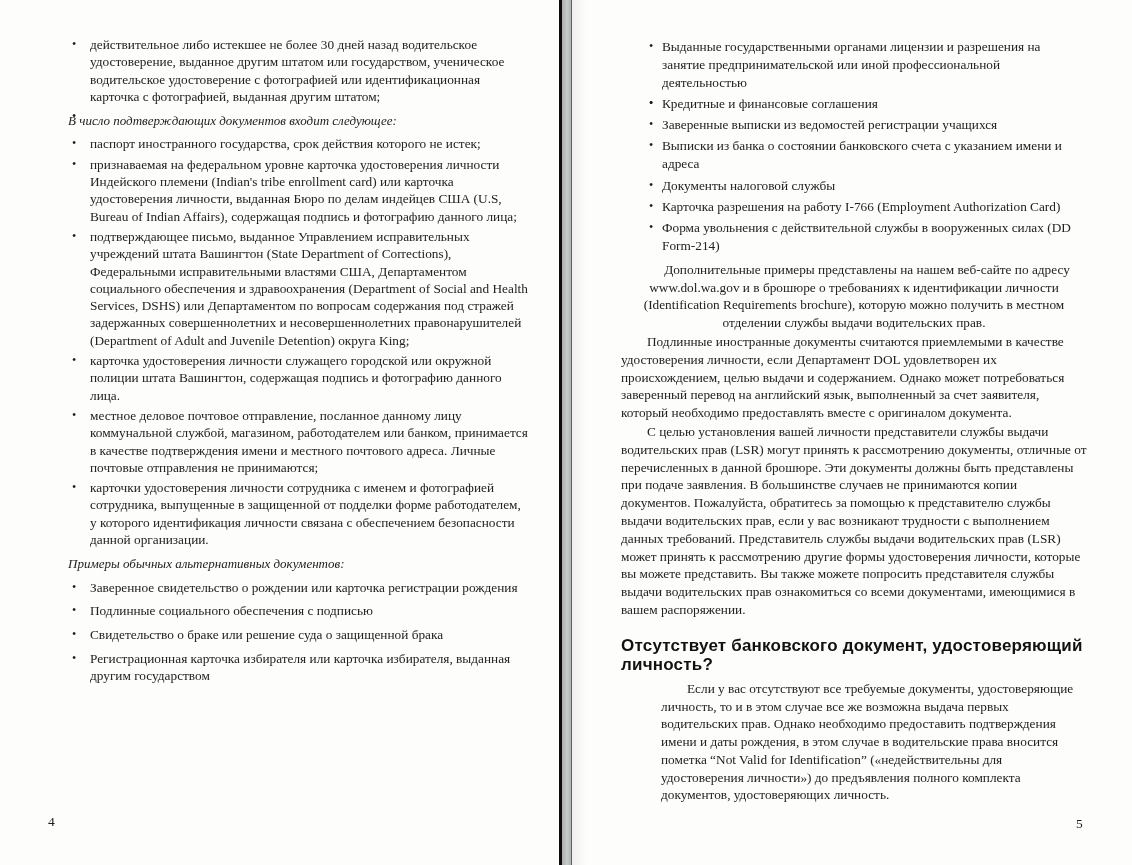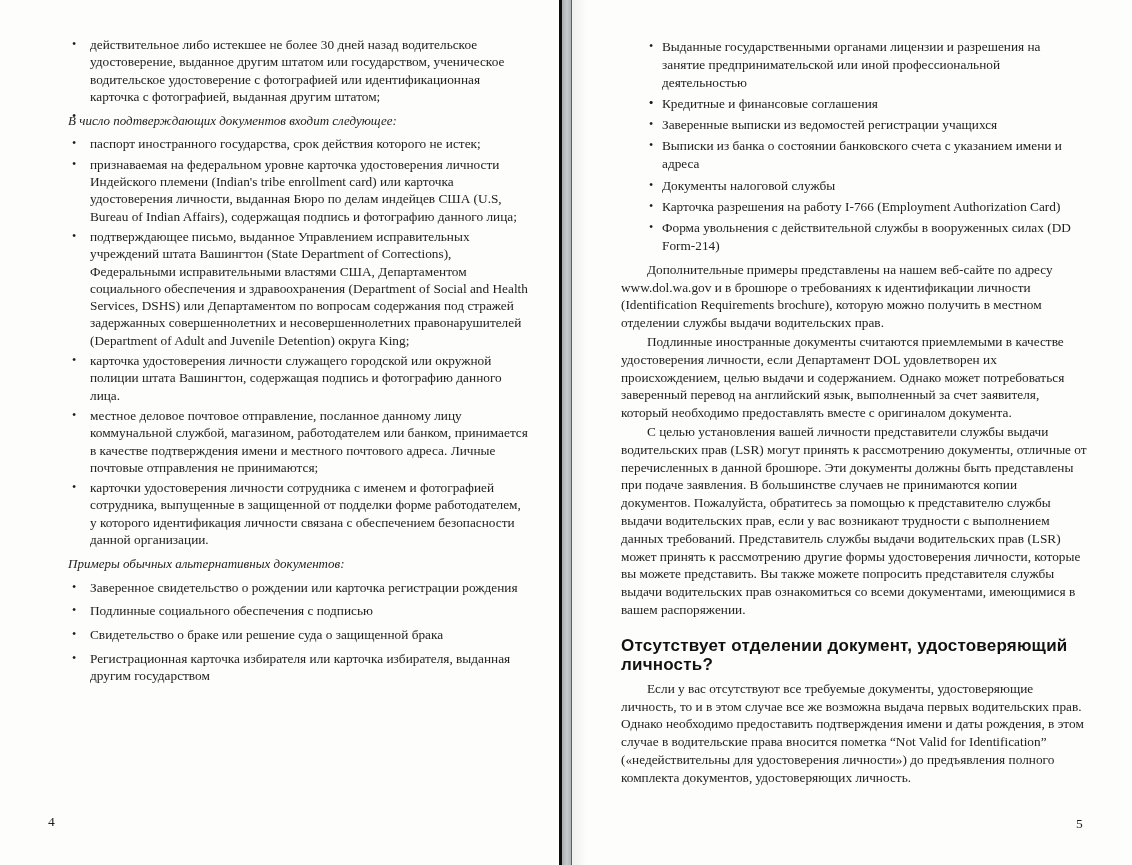--- a/index.html
+++ b/index.html
@@ -50,31 +50,31 @@
     font-style:italic;
     font-size:13px;line-height:17.3px;
     margin:7px 0 6px 0;
   }
 
   .para{
     font-size:13.3px;line-height:17.8px;
     margin:0 0 1px 0;
     text-indent:26px;
   }
-  .blist + .para{margin-top:6px;}
+  .blist + .para{margin-top:6px;text-align:center;}
 
   .title{
     font-family:"Liberation Sans", sans-serif;
     font-weight:700;
     font-size:17px;line-height:19.5px;
     letter-spacing:0.2px;
     color:#111111;
     margin:17px 0 5px 0;
   }
-  .title + .para{margin-top:3px;}
+  .title + .para{margin-top:3px;margin-left:40px;}
 
   .pagenum{
     position:absolute;
     font-size:13.5px;line-height:16px;color:#1d1d1d;
   }
   .pagenum-left{left:48px;top:814px;}
   .pagenum-right{left:504px;top:816px;}
 </style>
 </head>
 <body>
@@ -119,19 +119,19 @@
           <div class="bitem"><span class="bullet">•</span><span class="btext">Кредитные и финансовые соглашения</span></div>
           <div class="bitem"><span class="bullet">•</span><span class="btext">Заверенные выписки из ведомостей регистрации учащихся</span></div>
           <div class="bitem"><span class="bullet">•</span><span class="btext">Выписки из банка о состоянии банковского счета с указанием имени и адреса</span></div>
           <div class="bitem"><span class="bullet">•</span><span class="btext">Документы налоговой службы</span></div>
           <div class="bitem"><span class="bullet">•</span><span class="btext">Карточка разрешения на работу I-766 (Employment Authorization Card)</span></div>
           <div class="bitem"><span class="bullet">•</span><span class="btext">Форма увольнения с действительной службы в вооруженных силах (DD Form-214)</span></div>
         </div>
         <p class="para">Дополнительные примеры представлены на нашем веб-сайте по адресу www.dol.wa.gov и в брошюре о требованиях к идентификации личности (Identification Requirements brochure), которую можно получить в местном отделении службы выдачи водительских прав.</p>
         <p class="para">Подлинные иностранные документы считаются приемлемыми в качестве удостоверения личности, если Департамент DOL удовлетворен их происхождением, целью выдачи и содержанием. Однако может потребоваться заверенный перевод на английский язык, выполненный за счет заявителя, который необходимо предоставлять вместе с оригиналом документа.</p>
         <p class="para">С целью установления вашей личности представители службы выдачи водительских прав (LSR) могут принять к рассмотрению документы, отличные от перечисленных в данной брошюре. Эти документы должны быть представлены при подаче заявления. В большинстве случаев не принимаются копии документов. Пожалуйста, обратитесь за помощью к представителю службы выдачи водительских прав, если у вас возникают трудности с выполнением данных требований. Представитель службы выдачи водительских прав (LSR) может принять к рассмотрению другие формы удостоверения личности, которые вы можете представить. Вы также можете попросить представителя службы выдачи водительских прав ознакомиться со всеми документами, имеющимися в вашем распоряжении.</p>
-        <div class="title">Отсутствует отделении документ, удостоверяющий личность?</div>
+        <div class="title">Отсутствует банковского документ, удостоверяющий личность?</div>
         <p class="para">Если у вас отсутствуют все требуемые документы, удостоверяющие личность, то и в этом случае все же возможна выдача первых водительских прав. Однако необходимо предоставить подтверждения имени и даты рождения, в этом случае в водительские права вносится пометка “Not Valid for Identification” («недействительны для удостоверения личности») до предъявления полного комплекта документов, удостоверяющих личность.</p>
       </div>
     <div class="pagenum pagenum-right">5</div>
   </div>
 
 </div>
 
 </body></html>

